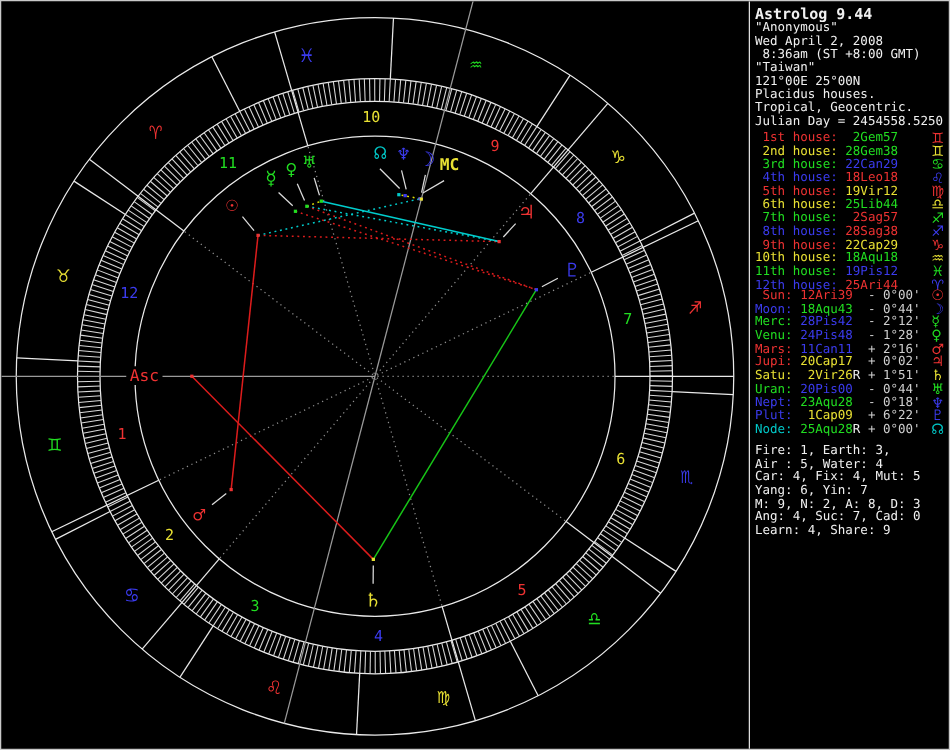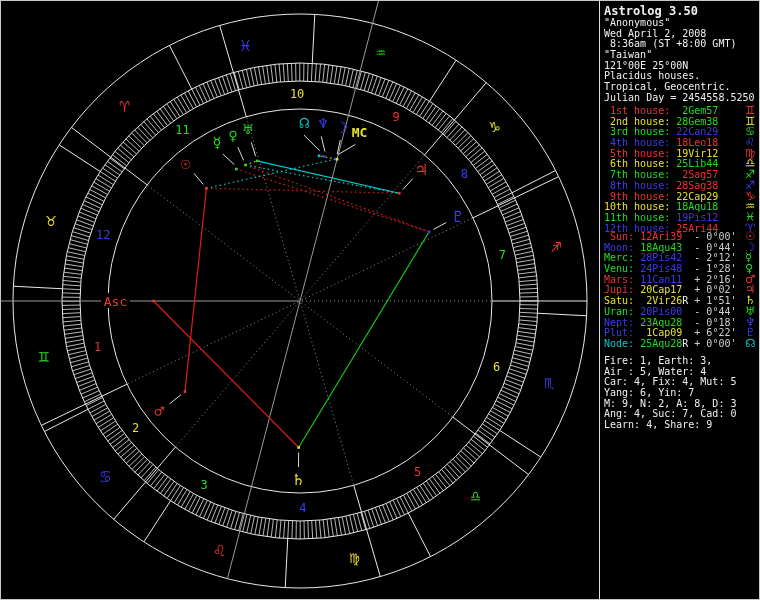--- a/index.html
+++ b/index.html
@@ -491,19 +491,19 @@
       <text x="303.21719790521615" y="121.04968499097791" fill="#00c8c8" font-size="16" text-anchor="middle" dominant-baseline="central" font-family="&quot;DejaVu Sans&quot;, sans-serif">☊</text>
       <rect x="334.75186404044814" y="156.96288640187373" width="2.6" height="2.6" fill="#e8e033"></rect>
       <line x1="337.31643277903" y1="153.42544225176707" x2="354.2753643100477" y2="143.4732160287208" stroke="#dcdcdc" stroke-width="1"></line>
       <text x="358.6041579005936" y="131.2150943924158" fill="#e8e033" font-size="13" text-anchor="middle" dominant-baseline="central" font-weight="bold">MC</text>
       <rect x="151.2" y="298.7" width="2.6" height="2.6" fill="#ee3232"></rect>
       <rect x="100" y="292" width="29" height="15" fill="#000"></rect>
       <text x="114.5" y="300" fill="#ee3232" font-size="13" text-anchor="middle" dominant-baseline="central">Asc</text>
     </svg>
   <div id="separator"></div>
   <div id="panel">
-    <div id="app-title">Astrolog 3.50</div>
+    <div id="app-title">Astrolog 9.44</div>
     <div id="hdr-lines" class="blk"><div class="row" style="color: rgb(240, 240, 240);">"Anonymous"</div><div class="row" style="color: rgb(240, 240, 240);">Wed April 2, 2008</div><div class="row" style="color: rgb(240, 240, 240);"> 8:36am (ST +8:00 GMT)</div><div class="row" style="color: rgb(240, 240, 240);">"Taiwan"</div><div class="row" style="color: rgb(240, 240, 240);">121°00E 25°00N</div><div class="row" style="color: rgb(240, 240, 240);">Placidus houses.</div><div class="row" style="color: rgb(240, 240, 240);">Tropical, Geocentric.</div><div class="row" style="color: rgb(240, 240, 240);">Julian Day = 2454558.5250</div></div>
     <div id="house-list" class="blk"><div class="row"><span style="color: rgb(238, 50, 50);"> 1st house: </span><span style="color: rgb(33, 221, 33);"> 2Gem57</span><span class="g" style="color: rgb(238, 50, 50);">♊</span></div><div class="row"><span style="color: rgb(232, 224, 51);"> 2nd house: </span><span style="color: rgb(33, 221, 33);">28Gem38</span><span class="g" style="color: rgb(232, 224, 51);">♊</span></div><div class="row"><span style="color: rgb(33, 221, 33);"> 3rd house: </span><span style="color: rgb(59, 59, 238);">22Can29</span><span class="g" style="color: rgb(33, 221, 33);">♋</span></div><div class="row"><span style="color: rgb(59, 59, 238);"> 4th house: </span><span style="color: rgb(238, 50, 50);">18Leo18</span><span class="g" style="color: rgb(59, 59, 238);">♌</span></div><div class="row"><span style="color: rgb(238, 50, 50);"> 5th house: </span><span style="color: rgb(232, 224, 51);">19Vir12</span><span class="g" style="color: rgb(238, 50, 50);">♍</span></div><div class="row"><span style="color: rgb(232, 224, 51);"> 6th house: </span><span style="color: rgb(33, 221, 33);">25Lib44</span><span class="g" style="color: rgb(232, 224, 51);">♎</span></div><div class="row"><span style="color: rgb(33, 221, 33);"> 7th house: </span><span style="color: rgb(238, 50, 50);"> 2Sag57</span><span class="g" style="color: rgb(33, 221, 33);">♐</span></div><div class="row"><span style="color: rgb(59, 59, 238);"> 8th house: </span><span style="color: rgb(238, 50, 50);">28Sag38</span><span class="g" style="color: rgb(59, 59, 238);">♐</span></div><div class="row"><span style="color: rgb(238, 50, 50);"> 9th house: </span><span style="color: rgb(232, 224, 51);">22Cap29</span><span class="g" style="color: rgb(238, 50, 50);">♑</span></div><div class="row"><span style="color: rgb(232, 224, 51);">10th house: </span><span style="color: rgb(33, 221, 33);">18Aqu18</span><span class="g" style="color: rgb(232, 224, 51);">♒</span></div><div class="row"><span style="color: rgb(33, 221, 33);">11th house: </span><span style="color: rgb(59, 59, 238);">19Pis12</span><span class="g" style="color: rgb(33, 221, 33);">♓</span></div><div class="row"><span style="color: rgb(59, 59, 238);">12th house: </span><span style="color: rgb(238, 50, 50);">25Ari44</span><span class="g" style="color: rgb(59, 59, 238);">♈</span></div></div>
     <div id="planet-list" class="blk"><div class="row"><span style="color: rgb(238, 50, 50);"> Sun: </span><span style="color: rgb(238, 50, 50);">12Ari39</span><span style="color: rgb(240, 240, 240);"> </span><span style="color: rgb(207, 207, 207);"> - 0°00'</span><span class="g" style="color: rgb(238, 50, 50);">☉</span></div><div class="row"><span style="color: rgb(59, 59, 238);">Moon: </span><span style="color: rgb(33, 221, 33);">18Aqu43</span><span style="color: rgb(240, 240, 240);"> </span><span style="color: rgb(207, 207, 207);"> - 0°44'</span><span class="g" style="color: rgb(59, 59, 238);">☽</span></div><div class="row"><span style="color: rgb(33, 221, 33);">Merc: </span><span style="color: rgb(59, 59, 238);">28Pis42</span><span style="color: rgb(240, 240, 240);"> </span><span style="color: rgb(207, 207, 207);"> - 2°12'</span><span class="g" style="color: rgb(33, 221, 33);">☿</span></div><div class="row"><span style="color: rgb(33, 221, 33);">Venu: </span><span style="color: rgb(59, 59, 238);">24Pis48</span><span style="color: rgb(240, 240, 240);"> </span><span style="color: rgb(207, 207, 207);"> - 1°28'</span><span class="g" style="color: rgb(33, 221, 33);">♀</span></div><div class="row"><span style="color: rgb(238, 50, 50);">Mars: </span><span style="color: rgb(59, 59, 238);">11Can11</span><span style="color: rgb(240, 240, 240);"> </span><span style="color: rgb(207, 207, 207);"> + 2°16'</span><span class="g" style="color: rgb(238, 50, 50);">♂</span></div><div class="row"><span style="color: rgb(238, 50, 50);">Jupi: </span><span style="color: rgb(232, 224, 51);">20Cap17</span><span style="color: rgb(240, 240, 240);"> </span><span style="color: rgb(207, 207, 207);"> + 0°02'</span><span class="g" style="color: rgb(238, 50, 50);">♃</span></div><div class="row"><span style="color: rgb(232, 224, 51);">Satu: </span><span style="color: rgb(232, 224, 51);"> 2Vir26</span><span style="color: rgb(240, 240, 240);">R</span><span style="color: rgb(207, 207, 207);"> + 1°51'</span><span class="g" style="color: rgb(232, 224, 51);">♄</span></div><div class="row"><span style="color: rgb(33, 221, 33);">Uran: </span><span style="color: rgb(59, 59, 238);">20Pis00</span><span style="color: rgb(240, 240, 240);"> </span><span style="color: rgb(207, 207, 207);"> - 0°44'</span><span class="g" style="color: rgb(33, 221, 33);">♅</span></div><div class="row"><span style="color: rgb(59, 59, 238);">Nept: </span><span style="color: rgb(33, 221, 33);">23Aqu28</span><span style="color: rgb(240, 240, 240);"> </span><span style="color: rgb(207, 207, 207);"> - 0°18'</span><span class="g" style="color: rgb(59, 59, 238);">♆</span></div><div class="row"><span style="color: rgb(59, 59, 238);">Plut: </span><span style="color: rgb(232, 224, 51);"> 1Cap09</span><span style="color: rgb(240, 240, 240);"> </span><span style="color: rgb(207, 207, 207);"> + 6°22'</span><span class="g" style="color: rgb(59, 59, 238);">♇</span></div><div class="row"><span style="color: rgb(0, 200, 200);">Node: </span><span style="color: rgb(33, 221, 33);">25Aqu28</span><span style="color: rgb(240, 240, 240);">R</span><span style="color: rgb(207, 207, 207);"> + 0°00'</span><span class="g" style="color: rgb(0, 200, 200);">☊</span></div></div>
     <div id="tally" class="blk"><div class="row" style="color: rgb(240, 240, 240);">Fire: 1, Earth: 3,</div><div class="row" style="color: rgb(240, 240, 240);">Air : 5, Water: 4</div><div class="row" style="color: rgb(240, 240, 240);">Car: 4, Fix: 4, Mut: 5</div><div class="row" style="color: rgb(240, 240, 240);">Yang: 6, Yin: 7</div><div class="row" style="color: rgb(240, 240, 240);">M: 9, N: 2, A: 8, D: 3</div><div class="row" style="color: rgb(240, 240, 240);">Ang: 4, Suc: 7, Cad: 0</div><div class="row" style="color: rgb(240, 240, 240);">Learn: 4, Share: 9</div></div>
   </div>
 </div>
 
 </body></html>

